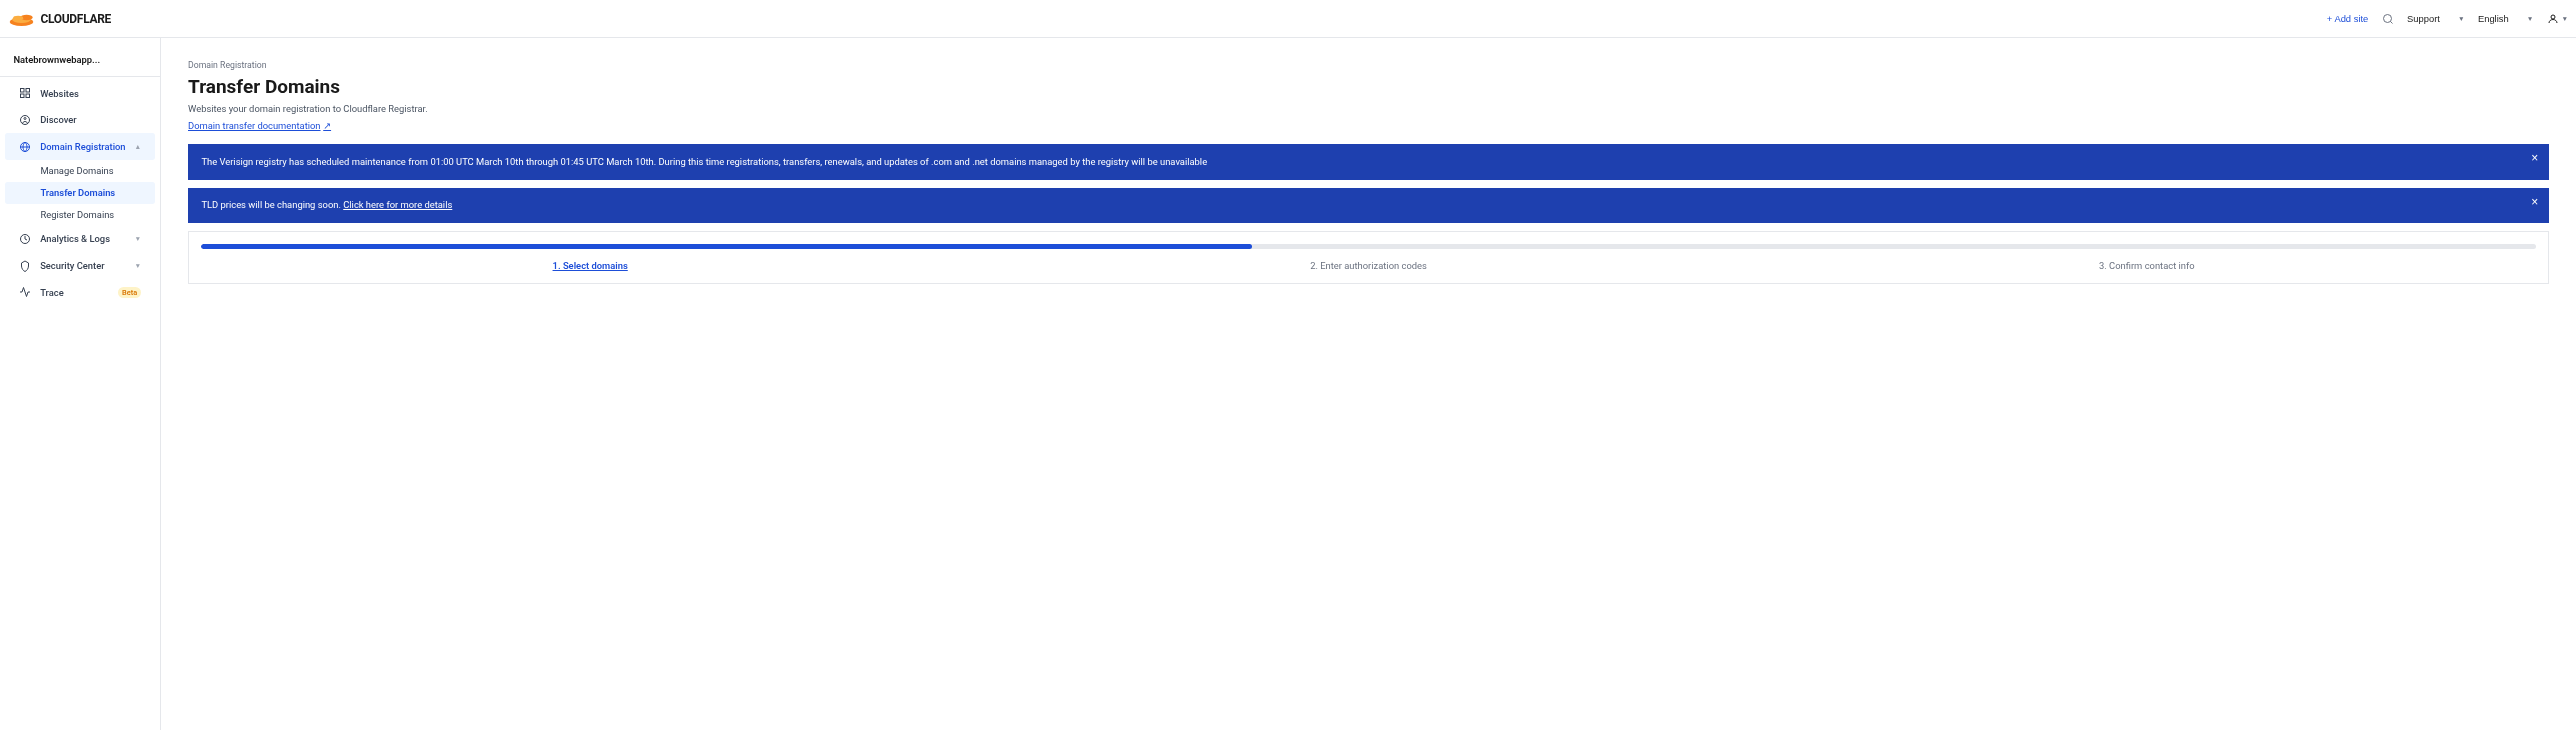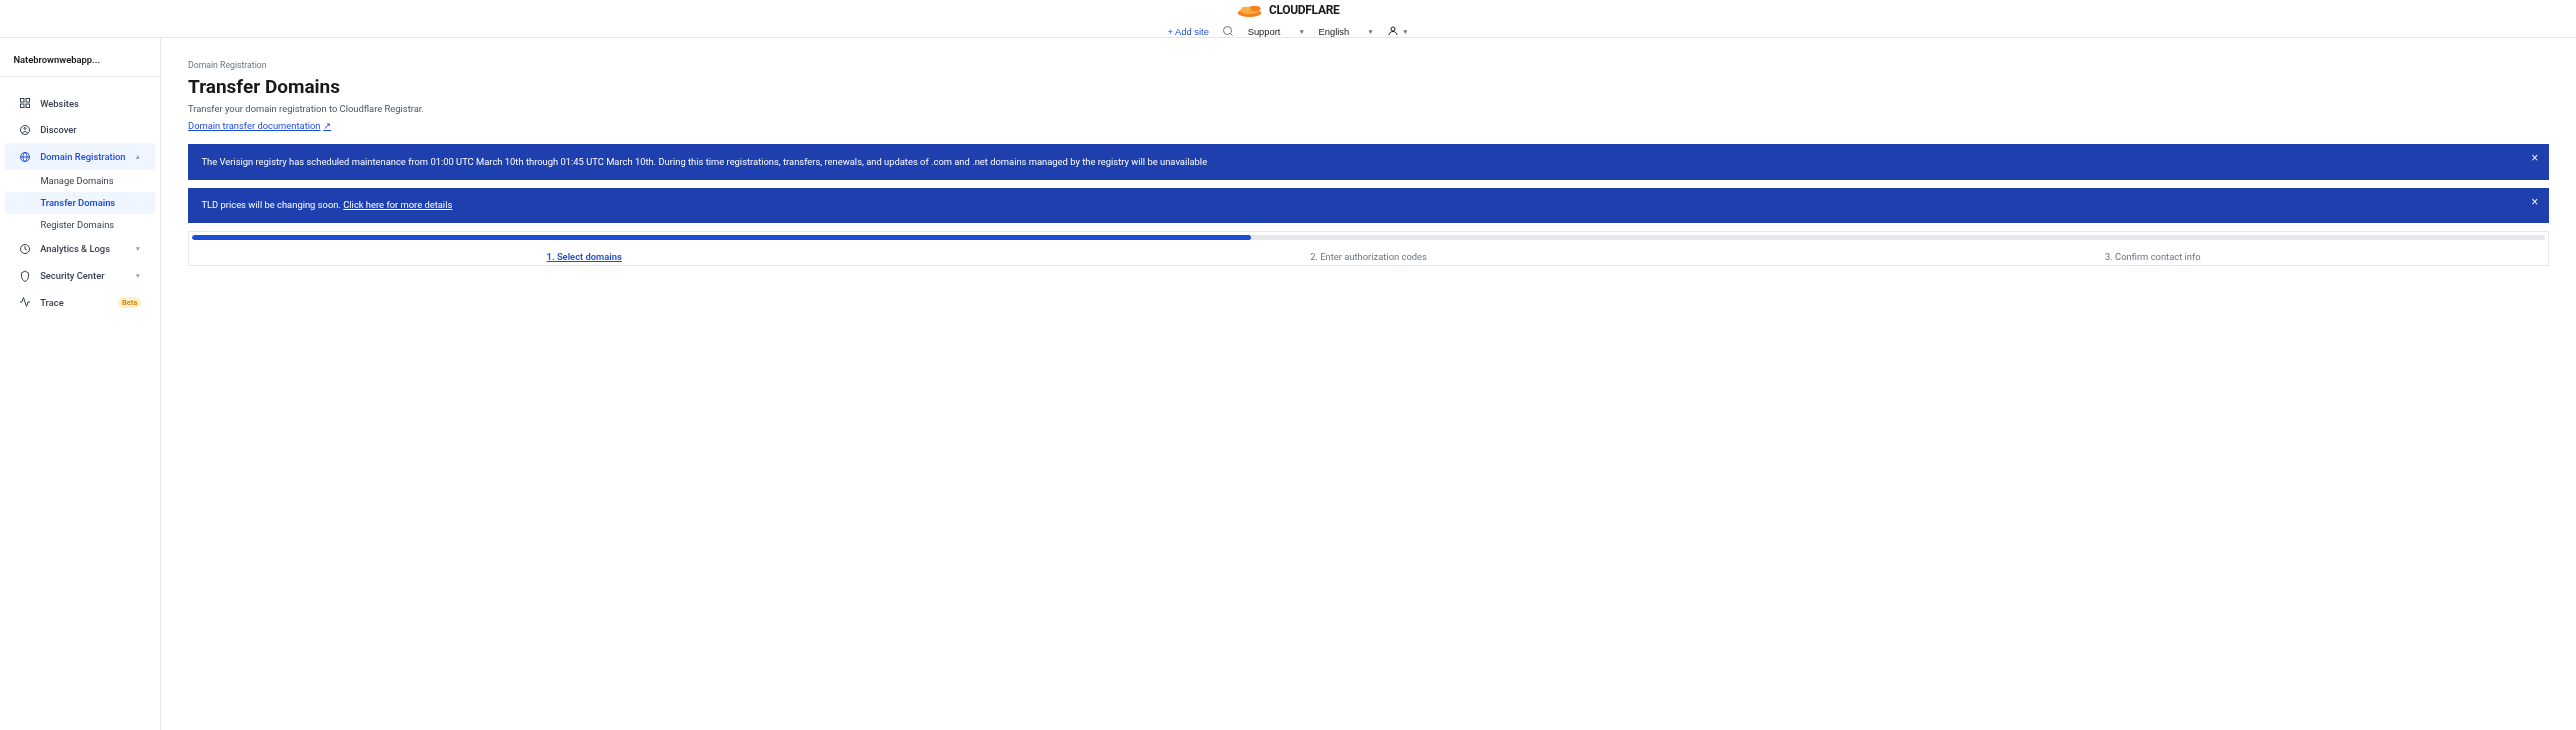--- a/index.html
+++ b/index.html
@@ -1,41 +1,41 @@
 <!DOCTYPE html>
 <html style="font-size:10.7px"><head>
   <meta charset="utf-8">
   <style>
     * { box-sizing: border-box; margin: 0; padding: 0; }
     body { font-family: -apple-system, BlinkMacSystemFont, 'Segoe UI', Roboto, sans-serif; background: #fff; color: #1a1a1a; font-size: 9.4px; }
 
     
     .app-wrapper { display: flex; flex-direction: column; height: 100vh; }
-    .top-bar { display: flex; align-items: center; justify-content: space-between; padding: 0 8px; height: 38px; background: #fff; border-bottom: 0.7px solid #e5e7eb; flex-shrink: 0; flex-direction: column; }
+    .top-bar { display: flex; align-items: center; justify-content: space-between; padding: 0 8px; height: 38px; background: #fff; border-bottom: 0.7px solid #e5e7eb; flex-shrink: 0; }
     .top-bar-left { display: flex; align-items: center; gap: 5.4px; }
     .top-bar-right { display: flex; align-items: center; gap: 13.4px; }
     .body-wrapper { display: flex; flex: 1; overflow: hidden; }
     .sidebar { width: 161px; background: #fff; border-right: 0.7px solid #e5e7eb; flex-shrink: 0; overflow-y: auto; padding: 10.7px 0; }
     .main-content { flex: 1; overflow-y: auto; padding: 21.5px 27px; background: #fff; }
 
     
     .logo-area { display: flex; align-items: center; gap: 5.4px; }
     .logo-icon { width: 27px; height: 19px; }
     .logo-text { font-size: 12px; font-weight: 700; color: #1a1a1a; letter-spacing: -0.3px; }
 
     
     .add-site-btn { display: flex; align-items: center; gap: 4px; color: #1d4ed8; font-size: 9.4px; font-weight: 500; cursor: pointer; border: none; background: none; }
     .search-icon-btn { background: none; border: none; cursor: pointer; color: #6b7280; font-size: 12px; }
     .support-btn { display: flex; align-items: center; gap: 18px; background: none; border: none; cursor: pointer; color: #1a1a1a; font-size: 9.4px; }
     .english-btn { display: flex; align-items: center; gap: 18px; background: none; border: none; cursor: pointer; color: #1a1a1a; font-size: 9.4px; }
     .user-btn { display: flex; align-items: center; gap: 2.7px; background: none; border: none; cursor: pointer; color: #1a1a1a; font-size: 9.4px; }
     .chevron-down { font-size: 6.7px; color: #6b7280; }
 
     
-    .account-name { padding: 5.4px 13.4px 10.7px; font-size: 9.4px; font-weight: 600; color: #1a1a1a; border-bottom: 0.7px solid #e5e7eb; margin-bottom: 13px; }
+    .account-name { padding: 5.4px 13.4px 10.7px; font-size: 9.4px; font-weight: 600; color: #1a1a1a; border-bottom: 0.7px solid #e5e7eb; margin-bottom: 3px; }
     .sidebar-item { display: flex; align-items: center; gap: 8px; padding: 6.7px 13.4px; cursor: pointer; color: #374151; font-size: 9.4px; font-weight: 500; border-radius: 2.7px; margin: 0 5.4px; }
     .sidebar-item.active { background: #eff6ff; color: #1d4ed8; }
     .sidebar-item .item-icon { width: 13.4px; height: 13.4px; flex-shrink: 0; display: flex; align-items: center; justify-content: center; color: inherit; }
     .sidebar-item .item-label { flex: 1; }
     .sidebar-item .chevron { font-size: 6.7px; color: #9ca3af; }
     .sidebar-sub { padding-left: 0; }
     .sidebar-sub-item { display: flex; align-items: center; padding: 5.4px 13.4px 5.4px 35px; cursor: pointer; color: #374151; font-size: 9.4px; border-radius: 2.7px; margin: 0 5.4px; }
     .sidebar-sub-item.active { color: #1d4ed8; font-weight: 600; background: #eff6ff; }
 
     
@@ -46,21 +46,21 @@
     .page-title { font-size: 19px; font-weight: 700; color: #1a1a1a; margin-bottom: 5.4px; }
     .page-subtitle { font-size: 9.4px; color: #4b5563; margin-bottom: 5.4px; }
     .doc-link { font-size: 9.4px; color: #1d4ed8; text-decoration: underline; cursor: pointer; display: inline-flex; align-items: center; gap: 2.7px; margin-bottom: 13.4px; }
 
     
     .alert { background: #1e40af; color: #fff; padding: 10.7px 32px 10.7px 13.4px; border-radius: 0; margin-bottom: 8px; font-size: 9.4px; line-height: 1.5; position: relative; }
     .alert .close-btn { position: absolute; top: 8px; right: 10.7px; background: none; border: none; color: #fff; font-size: 12px; cursor: pointer; line-height: 1; }
     .alert a { color: #fff; text-decoration: underline; }
 
     
-    .stepper-card { border: 0.7px solid #e5e7eb; border-radius: 0; padding: 3px; }
+    .stepper-card { border: 0.7px solid #e5e7eb; border-radius: 0; padding: 12px; }
     .stepper-progress { display: flex; align-items: center; margin-bottom: 10.7px; }
     .progress-bar-container { flex: 1; height: 5.4px; background: #e5e7eb; border-radius: 2.7px; overflow: hidden; }
     .progress-bar-fill { height: 100%; border-radius: 2.7px; }
     .stepper-steps { display: flex; justify-content: space-between; align-items: center; }
     .step { flex: 1; text-align: center; font-size: 9.4px; color: #6b7280; }
     .step.active { color: #1d4ed8; font-weight: 600; text-decoration: underline; cursor: pointer; }
 
     
     svg { display: block; }
   </style>
@@ -188,21 +188,21 @@
           </svg>
         </span>
         <span class="item-label">Trace</span>
         <span class="beta-badge">Beta</span>
       </div>
     </nav>
 
     <main class="main-content">
       <div class="breadcrumb">Domain Registration</div>
       <h1 class="page-title">Transfer Domains</h1>
-      <p class="page-subtitle">Transfer your domain registration to Cloudflare Registrar.</p>
+      <p class="page-subtitle">Websites your domain registration to Cloudflare Registrar.</p>
       <a class="doc-link">
         <span>Domain transfer documentation</span>
         <span>↗</span>
       </a>
 
       
       <div class="alert">
         <span>The Verisign registry has scheduled maintenance from 01:00 UTC March 10th through 01:45 UTC March 10th. During this time registrations, transfers, renewals, and updates of .com and .net domains managed by the registry will be unavailable</span>
         <button class="close-btn">×</button>
       </div>

